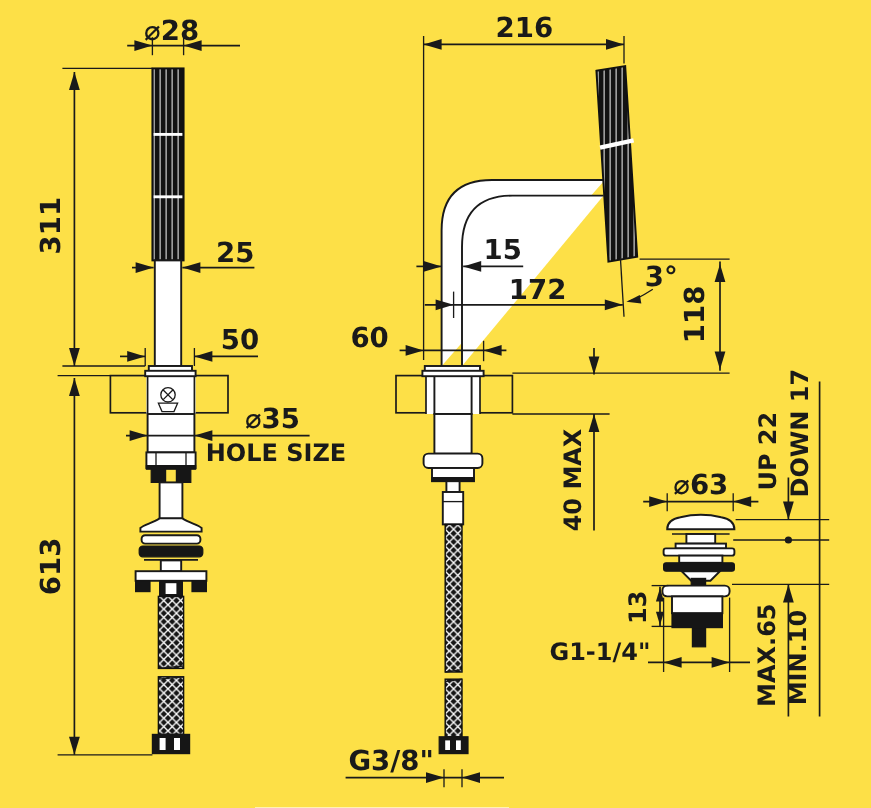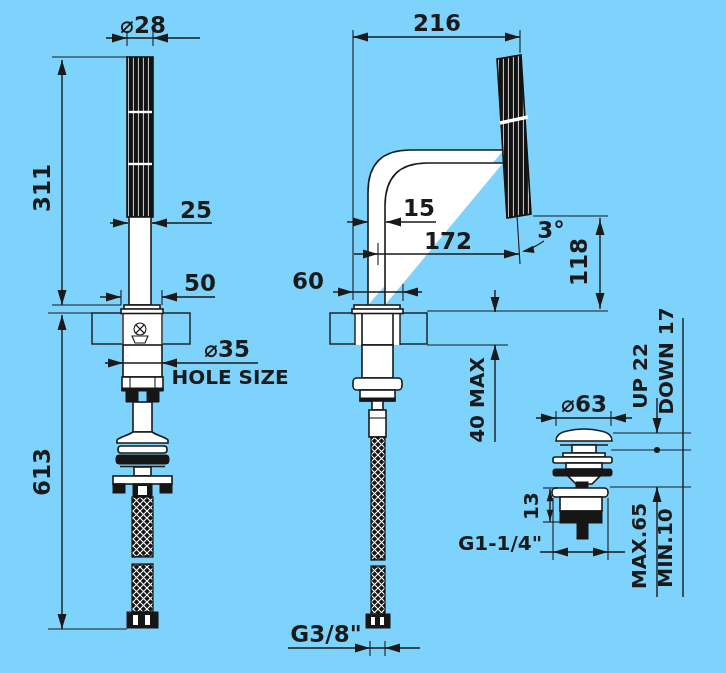--- a/index.html
+++ b/index.html
@@ -1,16 +1,16 @@
 <!DOCTYPE html>
 <html><head>
 <meta charset="utf-8">
 <style>
   html,body{margin:0;padding:0;background:#fff;}
-  .stage{width:726px;height:673px;background:#7dd3fc;position:relative;font-family:"DejaVu Sans","Liberation Sans",sans-serif;}
+  .stage{width:726px;height:673px;background:#fde047;position:relative;font-family:"DejaVu Sans","Liberation Sans",sans-serif;}
   svg{display:block;}
   text{font-family:"DejaVu Sans","Liberation Sans",sans-serif;font-weight:bold;fill:#1a1a1a;}
   .dim{font-size:23px;}
   .dim-sm{font-size:20px;}
   .ln{stroke:#1a1a1a;stroke-width:1.4;fill:none;}
   .thin{stroke:#1a1a1a;stroke-width:1.1;fill:none;}
   .part{stroke:#1a1a1a;stroke-width:1.6;fill:#fff;}
   .solid{fill:#161616;stroke:#161616;}
 </style>
 </head>

